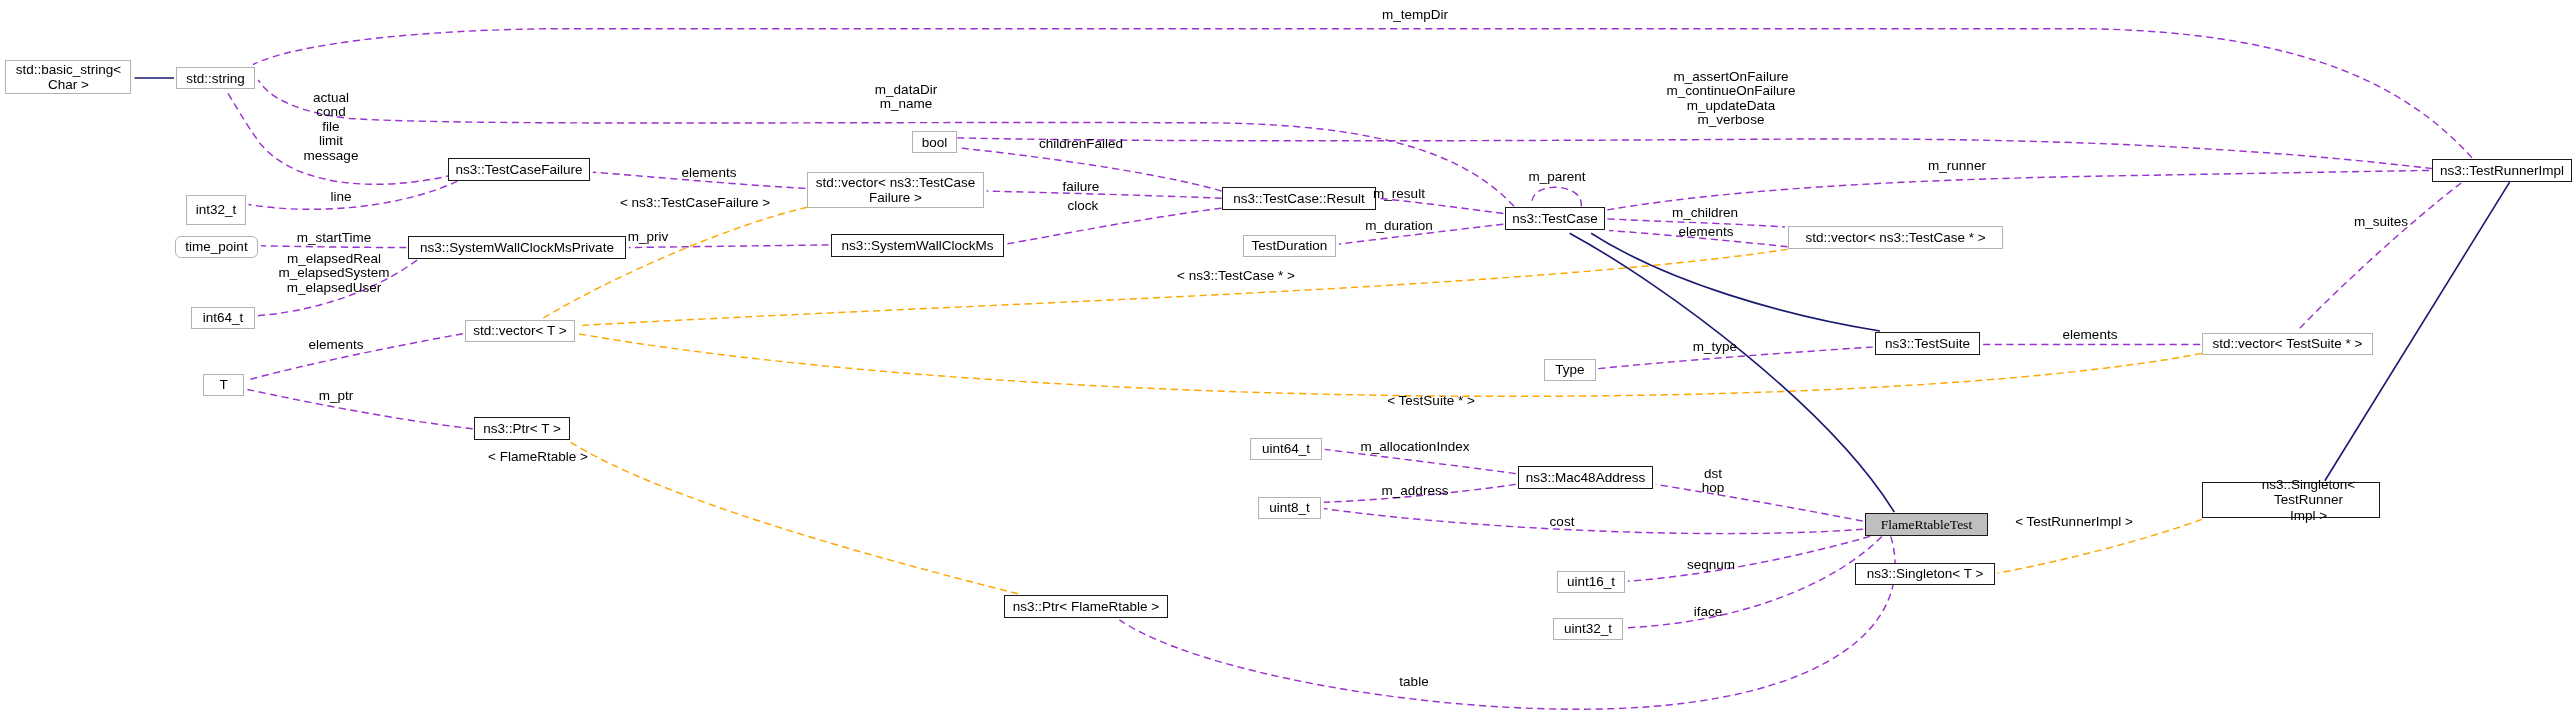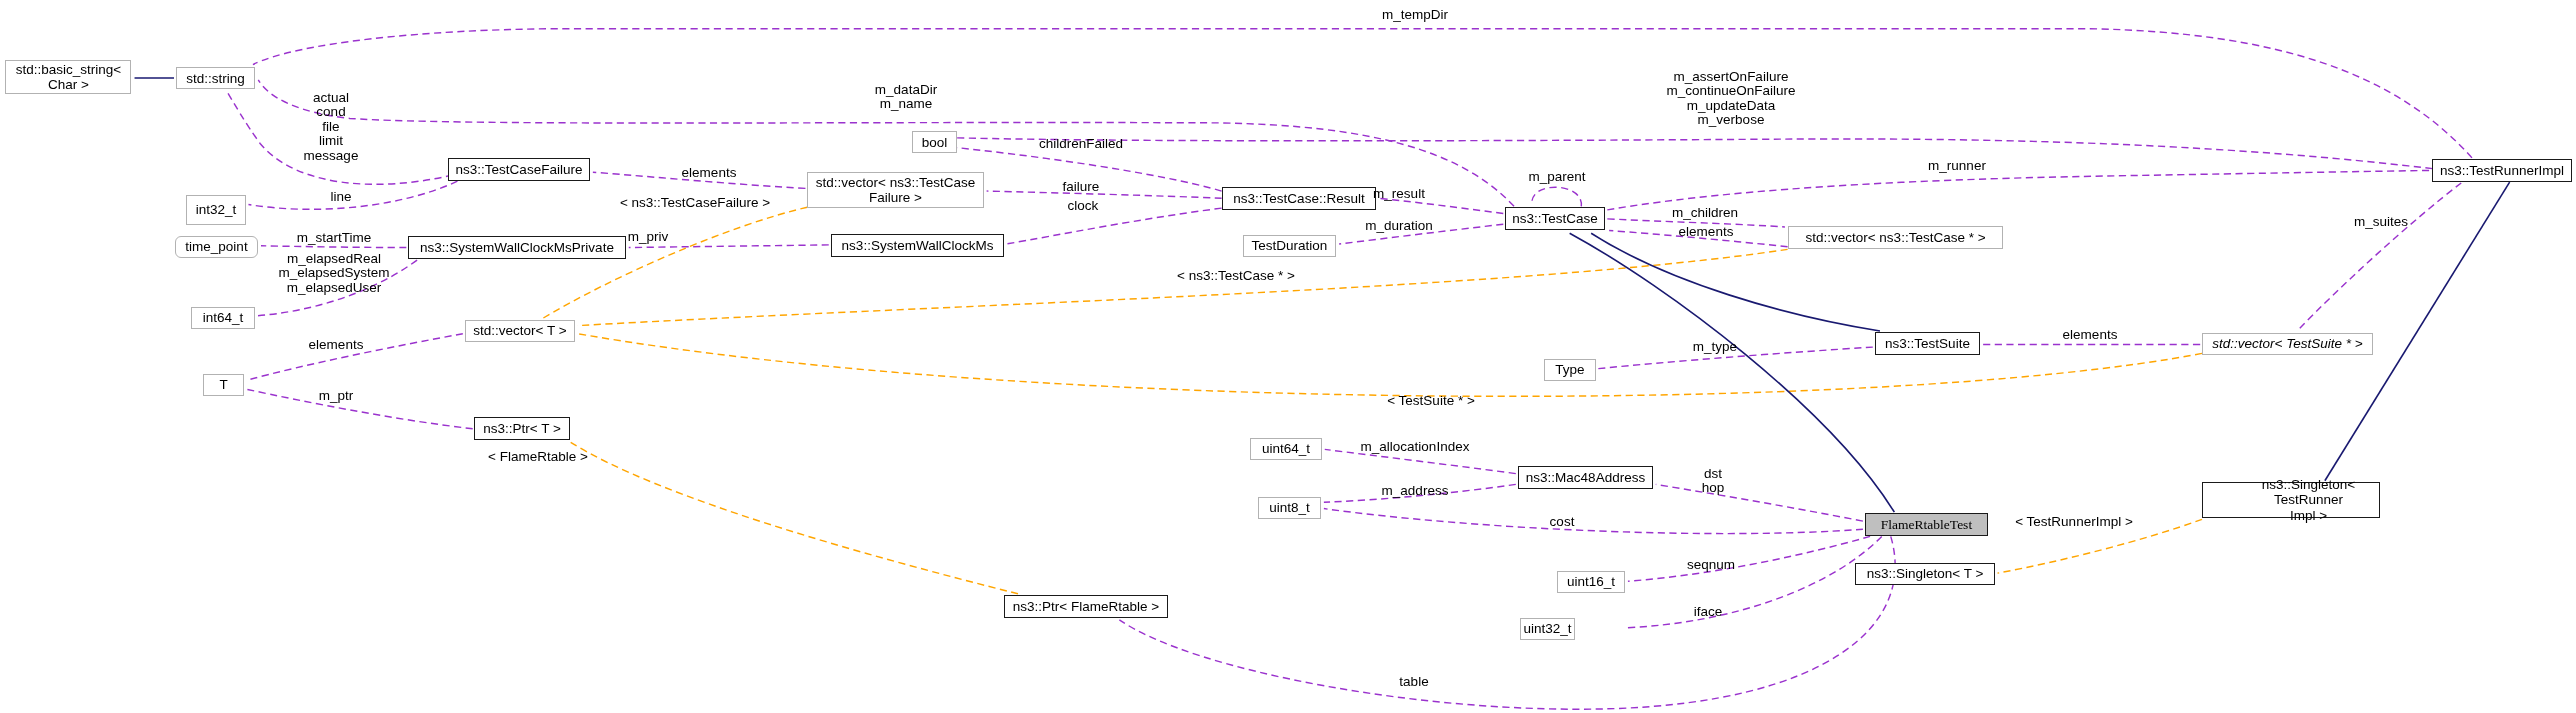--- a/index.html
+++ b/index.html
@@ -98,33 +98,33 @@
       <div class="node linked" style="left: 1222px; top: 187px; width: 154px; height: 23px;">ns3::TestCase::Result</div>
       <div class="node linked" style="left: 1505px; top: 207px; width: 100px; height: 23px;">ns3::TestCase</div>
       <div class="node plain" style="left: 175px; top: 236px; width: 83px; height: 21.5px; border-radius: 6px;">time_point</div>
       <div class="node linked" style="left: 408px; top: 236px; width: 218px; height: 23px;">ns3::SystemWallClockMsPrivate</div>
       <div class="node linked" style="left: 831px; top: 234px; width: 173px; height: 23px;">ns3::SystemWallClockMs</div>
       <div class="node plain" style="left: 1243px; top: 235px; width: 93px; height: 21.5px;">TestDuration</div>
       <div class="node plain" style="left: 1788px; top: 226px; width: 215px; height: 23px;">std::vector&lt; ns3::TestCase * &gt;</div>
       <div class="node plain" style="left: 191px; top: 307px; width: 64px; height: 21.5px;">int64_t</div>
       <div class="node plain" style="left: 465px; top: 320px; width: 110px; height: 21.5px;">std::vector&lt; T &gt;</div>
       <div class="node linked" style="left: 1875px; top: 332px; width: 105px; height: 23px;">ns3::TestSuite</div>
-      <div class="node plain" style="left: 2202px; top: 333px; width: 171px; height: 21.5px; font-style: italic;">std::vector&lt; TestSuite * &gt;</div>
+      <div class="node plain" style="left: 2202px; top: 333px; width: 171px; height: 21.5px;">std::vector&lt; TestSuite * &gt;</div>
       <div class="node plain" style="left: 1544px; top: 359px; width: 52px; height: 21.5px;">Type</div>
       <div class="node plain" style="left: 203px; top: 374px; width: 41px; height: 21.5px;">T</div>
       <div class="node linked" style="left: 474px; top: 417px; width: 96px; height: 23px;">ns3::Ptr&lt; T &gt;</div>
       <div class="node plain" style="left: 1250px; top: 438px; width: 72px; height: 21.5px;">uint64_t</div>
       <div class="node linked" style="left: 1518px; top: 466px; width: 135px; height: 23px;">ns3::Mac48Address</div>
       <div class="node plain" style="left: 1258px; top: 497px; width: 63px; height: 21.5px;">uint8_t</div>
       <div class="node highlight" style="left: 1865px; top: 513px; width: 123px; height: 23px;">FlameRtableTest</div>
       <div class="node linked" style="left: 2202px; top: 482px; width: 178px; height: 36px; padding-left: 35px;">ns3::Singleton&lt; TestRunner
 Impl &gt;</div>
       <div class="node linked" style="left: 1855px; top: 563px; width: 140px; height: 21.5px;">ns3::Singleton&lt; T &gt;</div>
       <div class="node plain" style="left: 1557px; top: 571px; width: 68px; height: 21.5px;">uint16_t</div>
-      <div class="node plain" style="left: 1520px; top: 618px; width: 55px; height: 21.5px;">uint32_t</div>
+      <div class="node plain" style="left: 1553px; top: 618px; width: 70px; height: 21.5px;">uint32_t</div>
       <div class="node linked" style="left: 1004px; top: 595px; width: 164px; height: 23px;">ns3::Ptr&lt; FlameRtable &gt;</div>
       <div class="node linked" style="left: 2432px; top: 159px; width: 140px; height: 23px;">ns3::TestRunnerImpl</div>
     </div>
   <div id="label-layer">
       <div class="elabel" style="left: 1415px; top: 15.2px;">m_tempDir</div>
       <div class="elabel" style="left: 906px; top: 97px;">m_dataDir
 m_name</div>
       <div class="elabel" style="left: 1731px; top: 99px;">m_assertOnFailure
 m_continueOnFailure
 m_updateData

